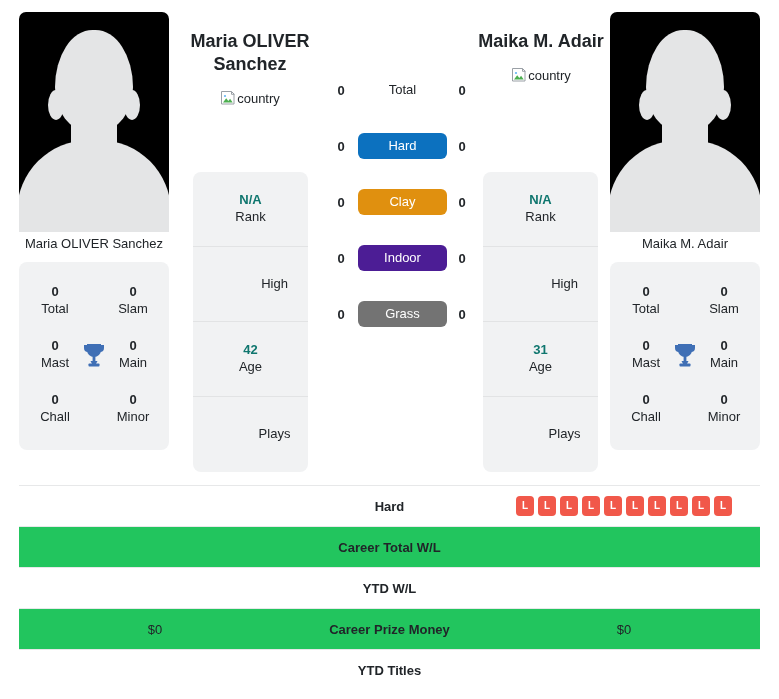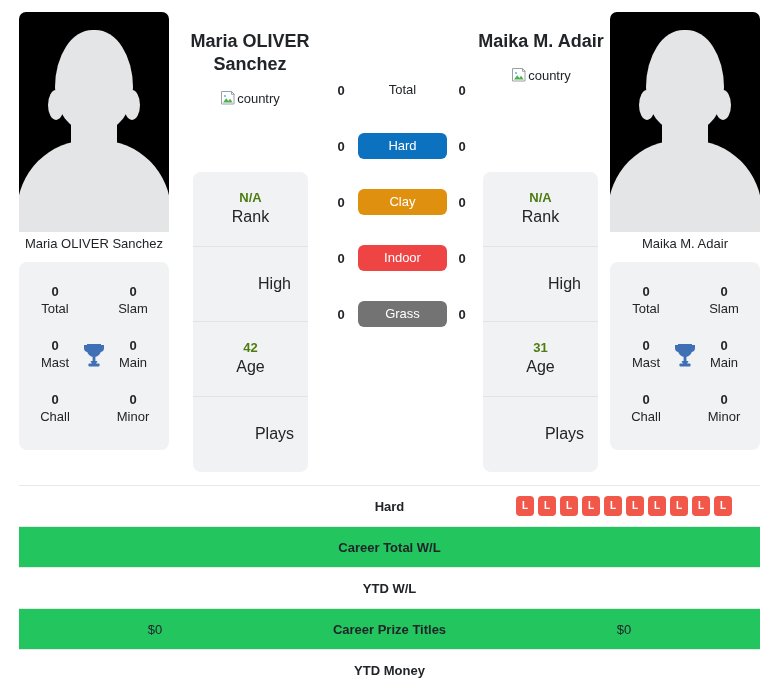--- a/index.html
+++ b/index.html
@@ -177,24 +177,24 @@
     flex-direction: column;
     align-items: center;
     justify-content: center;
     border-bottom: 1px solid #e2e3e4;
     line-height: 1.3;
   }
   .info-seg:last-child { border-bottom: none; }
   .info-val {
     font-size: 13px;
     font-weight: 700;
-    color: #4d7c0f;
+    color: #0f766e;
   }
   .info-lbl {
-    font-size: 16px;
+    font-size: 13px;
     font-weight: 400;
     color: #212529;
     text-align: center;
   }
   .info-lbl.solo { font-weight: 400; margin-left: 48px; }
 
   
   .surface-area {
     position: absolute;
     left: 320px;
@@ -470,21 +470,21 @@
       <div class="surface-bar" style="background:#0c71bf">Hard</div>
       <span class="num r">0</span>
     </div>
     <div class="surface-row">
       <span class="num l">0</span>
       <div class="surface-bar" style="background:#e0900f">Clay</div>
       <span class="num r">0</span>
     </div>
     <div class="surface-row">
       <span class="num l">0</span>
-      <div class="surface-bar" style="background:#ef4444">Indoor</div>
+      <div class="surface-bar" style="background:#4c1d95">Indoor</div>
       <span class="num r">0</span>
     </div>
     <div class="surface-row">
       <span class="num l">0</span>
       <div class="surface-bar" style="background:#737373">Grass</div>
       <span class="num r">0</span>
     </div>
   </div>
 
   <table class="cmp-table">
@@ -514,24 +514,24 @@
         <td class="col-mid">Career Total W/L</td>
         <td class="col-right"></td>
       </tr>
       <tr>
         <td class="col-left"></td>
         <td class="col-mid">YTD W/L</td>
         <td class="col-right"></td>
       </tr>
       <tr class="alt">
         <td class="col-left">$0</td>
-        <td class="col-mid">Career Prize Titles</td>
+        <td class="col-mid">Career Prize Money</td>
         <td class="col-right">$0</td>
       </tr>
       <tr>
         <td class="col-left"></td>
-        <td class="col-mid">YTD Money</td>
+        <td class="col-mid">YTD Titles</td>
         <td class="col-right"></td>
       </tr>
     </tbody>
   </table>
 
 </div>
 
 </body></html>

